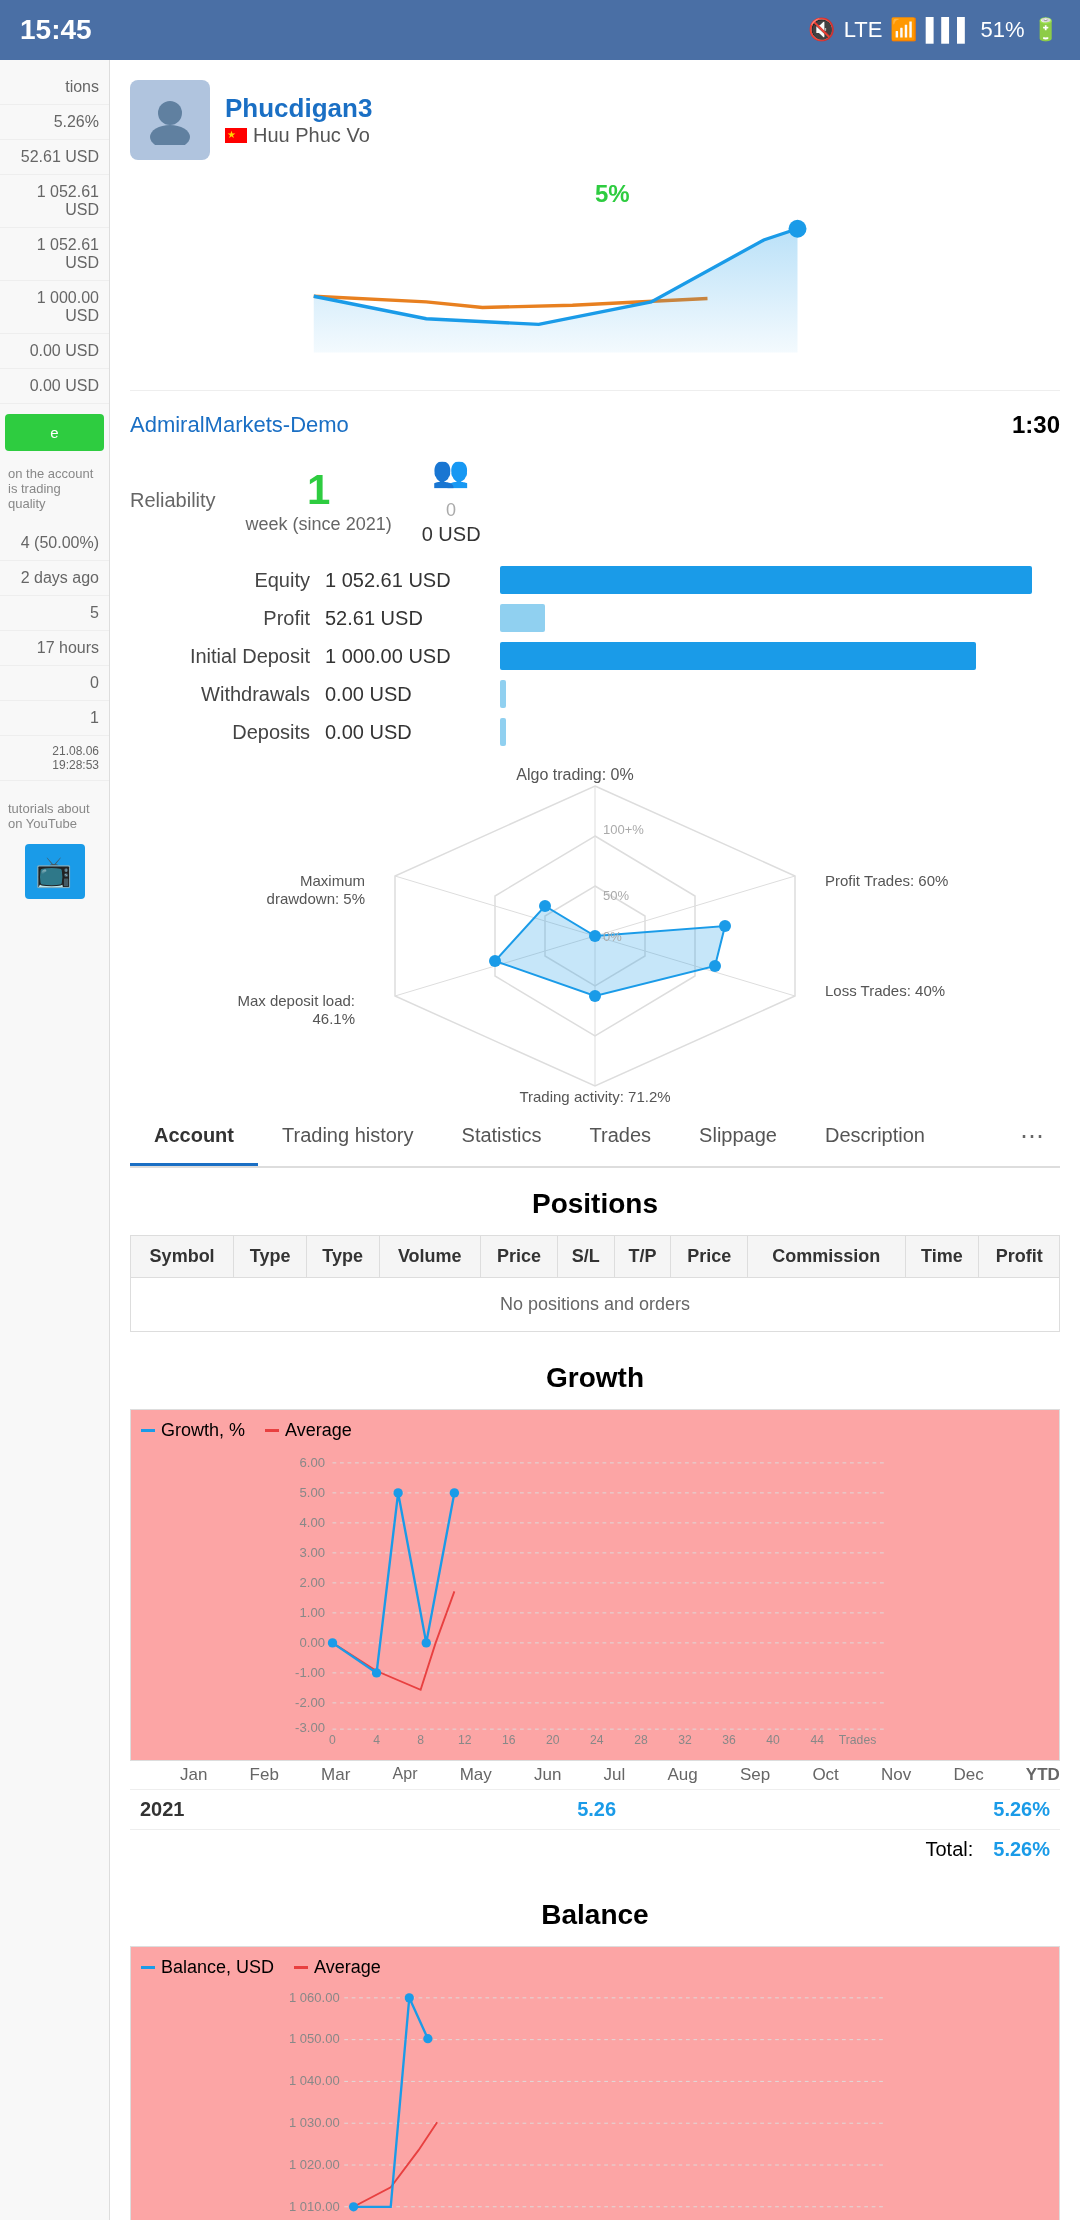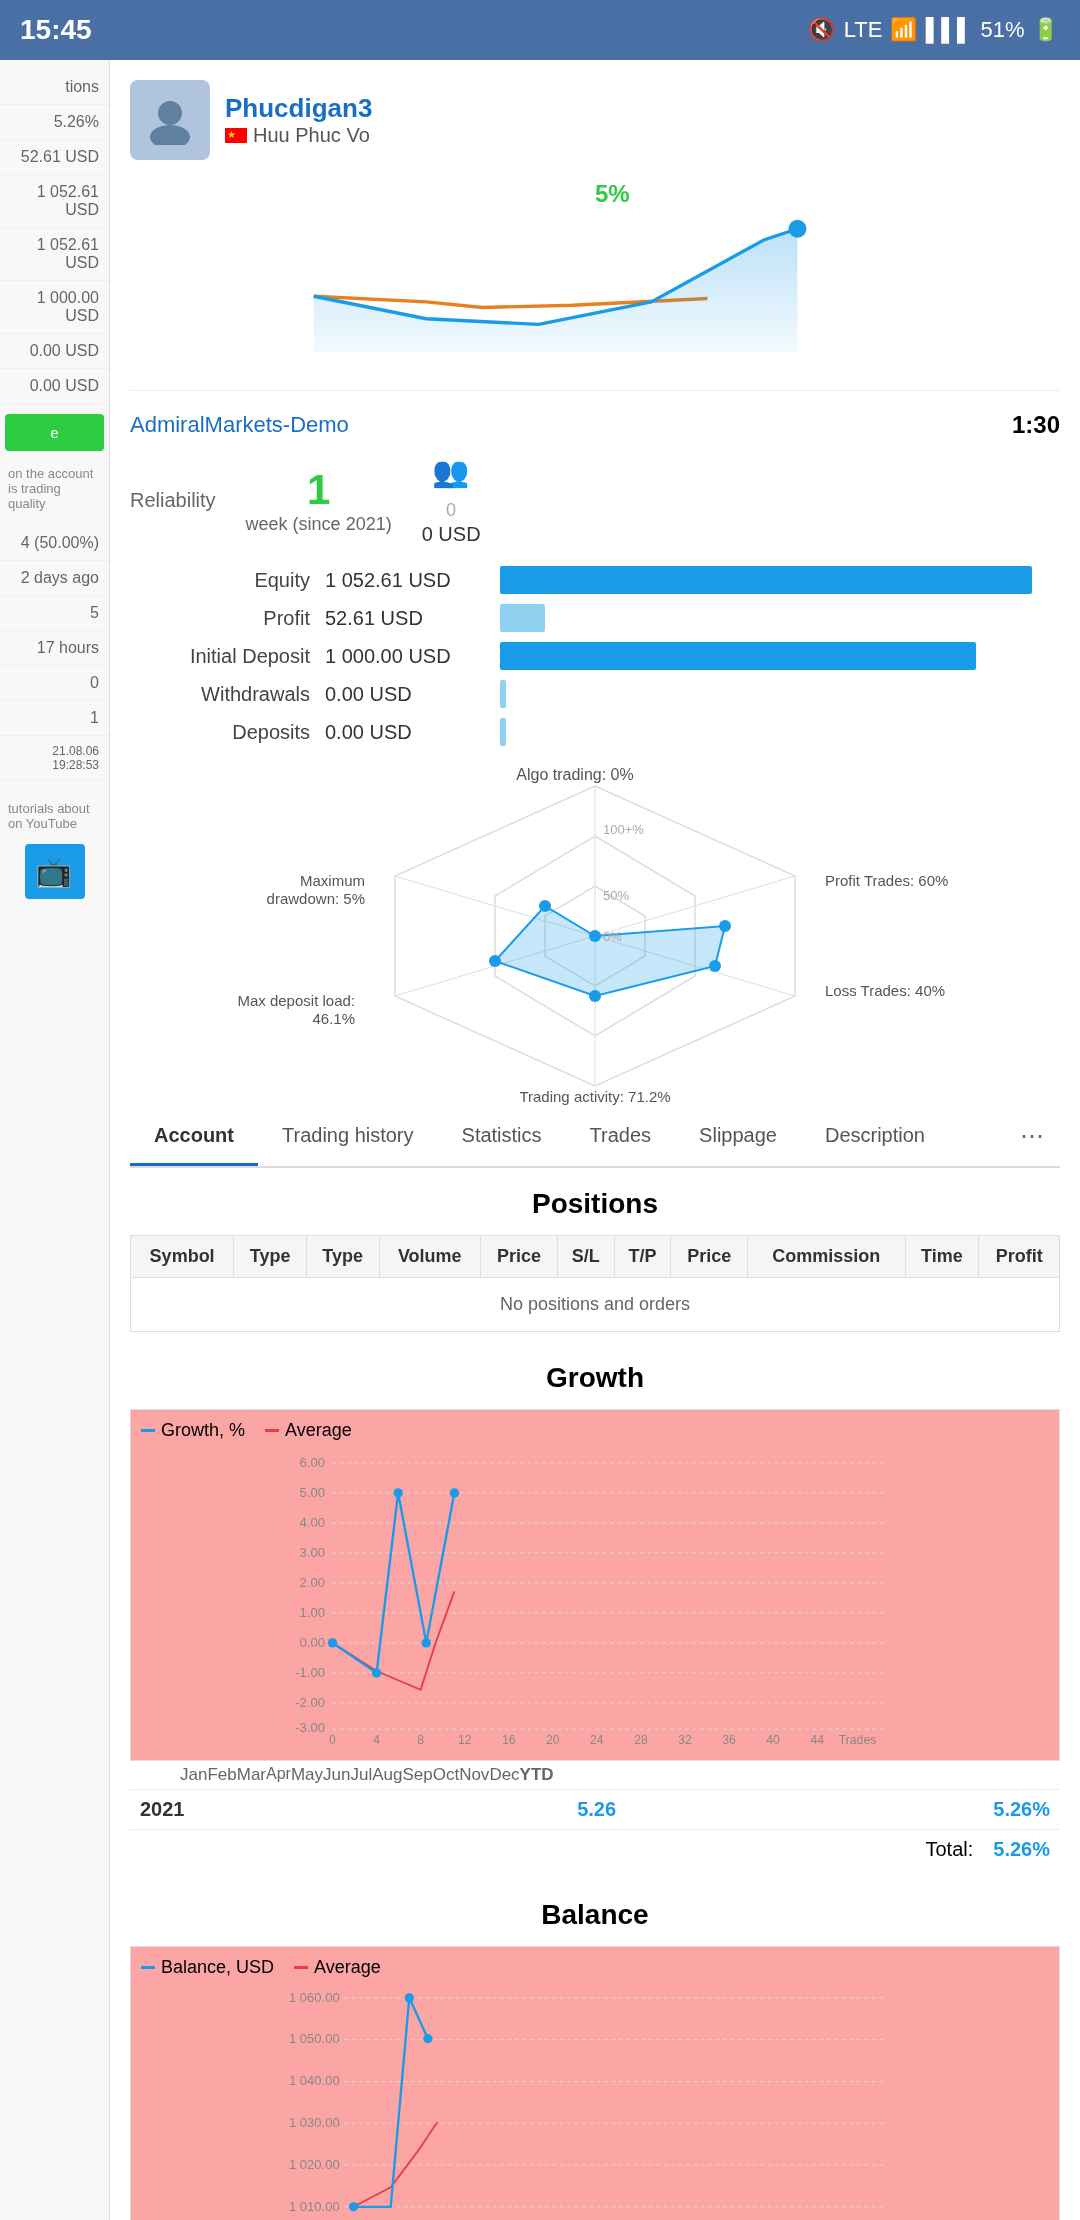--- a/index.html
+++ b/index.html
@@ -505,21 +505,21 @@
         <circle cx="50" cy="210" r="5" fill="#1a9be8"></circle>
         <circle cx="97" cy="242" r="5" fill="#1a9be8"></circle>
         <circle cx="120" cy="50" r="5" fill="#1a9be8"></circle>
         <circle cx="150" cy="210" r="5" fill="#1a9be8"></circle>
         <circle cx="180" cy="50" r="5" fill="#1a9be8"></circle>
       </svg>
     </div>
 
     <div style="display:flex; padding: 4px 0; border-bottom:1px solid #eee;">
       <span style="width:50px; font-size:16px; color:#666;"></span>
-      <div style="flex:1; display:flex; justify-content:flex-start;">
+      <div style="flex:1; display:flex; justify-content:space-between;">
         <span style="font-size:17px;color:#666;">Jan</span>
         <span style="font-size:17px;color:#666;">Feb</span>
         <span style="font-size:17px;color:#666;">Mar</span>
         <span style="font-size:16px;color:#666;">Apr</span>
         <span style="font-size:17px;color:#666;">May</span>
         <span style="font-size:17px;color:#666;">Jun</span>
         <span style="font-size:17px;color:#666;">Jul</span>
         <span style="font-size:17px;color:#666;">Aug</span>
         <span style="font-size:17px;color:#666;">Sep</span>
         <span style="font-size:17px;color:#666;">Oct</span>

